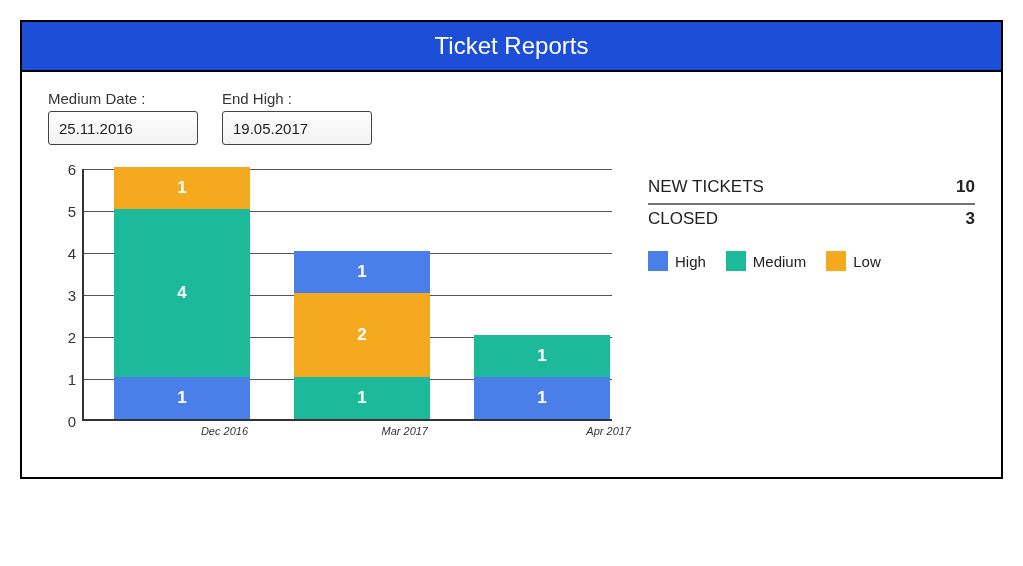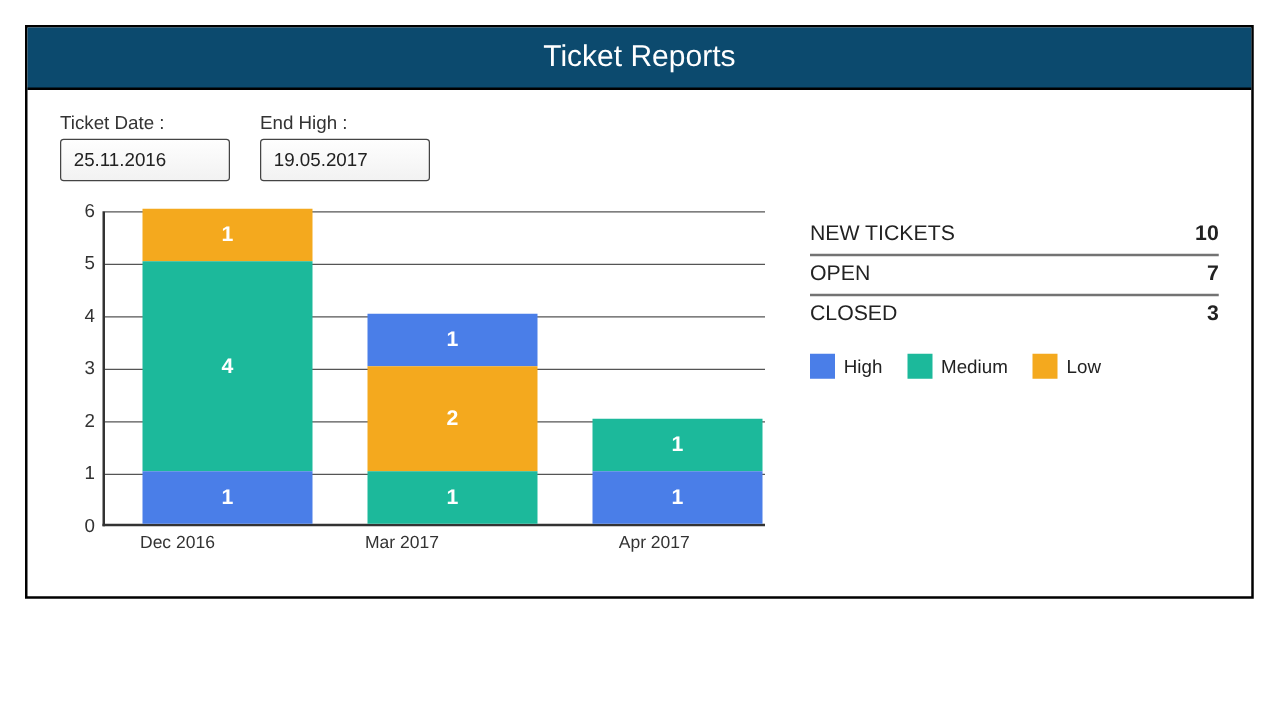--- a/index.html
+++ b/index.html
@@ -6,21 +6,21 @@
   body {
     font-family: "Segoe UI", Arial, sans-serif;
     background: #fff;
     padding: 20px;
   }
   .panel {
     width: 983px;
     border: 2px solid #000;
   }
   .panel-header {
-    background: #0c4a6e;
+    background: #1d4ed8;
     color: #fff;
     font-size: 24px;
     padding: 10px 4px;
     text-align: center;
     border-bottom: 2px solid #000;
   }
   .panel-body {
     padding: 18px 26px 18px 26px;
     position: relative;
   }
@@ -32,21 +32,21 @@
   .date-group {
     display: flex;
     flex-direction: column;
   }
   .date-label {
     font-size: 15px;
     color: #333;
     margin-bottom: 4px;
   }
   .date-input {
-    width: 136px;
+    width: 150px;
     height: 32px;
     border: 1px solid #444;
     border-radius: 3px;
     background: linear-gradient(#fefefe, #f2f2f2);
     padding: 16px 10px;
     font-size: 15px;
     color: #222;
     display: flex;
     align-items: center;
   }
@@ -110,23 +110,24 @@
   .x-labels {
     position: absolute;
     left: 34px;
     top: 256px;
     width: 530px;
     height: 24px;
   }
   .x-label {
     position: absolute;
     width: 136px;
-    text-align: left;
-    font-size: 14px;
+    text-align: right;
+    font-size: 11px;
     color: #333;
+    font-style: italic;
   }
   
   .side {
     flex: 1;
     padding-top: 4px;
   }
   .stat-row {
     display: flex;
     justify-content: space-between;
     padding: 4px 0 6px 0;
@@ -155,21 +156,21 @@
 </style>
 </head>
 <body>
 
 <div class="panel">
   <div class="panel-header">Ticket Reports</div>
   <div class="panel-body">
 
     <div class="date-row">
       <div class="date-group">
-        <span class="date-label">Ticket Date :</span>
+        <span class="date-label">Medium Date :</span>
         <div class="date-input">
           <span>25.11.2016</span>
         </div>
       </div>
       <div class="date-group">
         <span class="date-label">End High :</span>
         <div class="date-input">
           <span>19.05.2017</span>
         </div>
       </div>
@@ -214,24 +215,20 @@
             <div class="x-label" style="left: 210px;">Mar 2017</div>
             <div class="x-label" style="left: 413px;">Apr 2017</div>
           </div>
       </div>
 
       <div class="side">
         <div class="stat-row underlined">
           <span>NEW TICKETS</span>
           <span class="stat-val">10</span>
         </div>
-        <div class="stat-row underlined">
-          <span>OPEN</span>
-          <span class="stat-val">7</span>
-        </div>
         <div class="stat-row">
           <span>CLOSED</span>
           <span class="stat-val">3</span>
         </div>
 
         <div class="legend">
           <div class="legend-item">
             <span class="swatch" style="background:#4a7ee8"></span>
             <span>High</span>
           </div>

